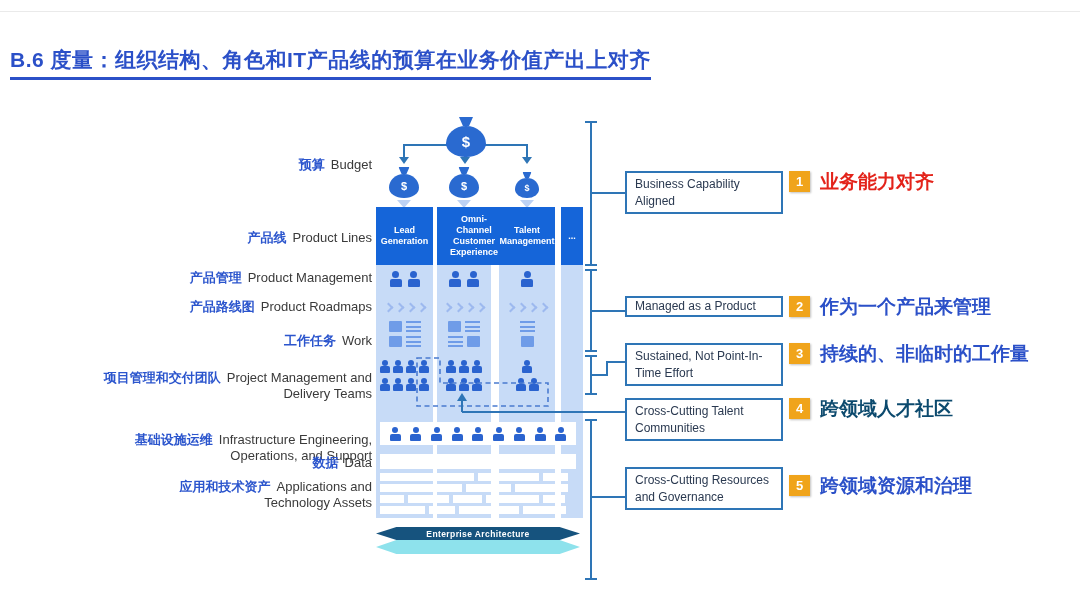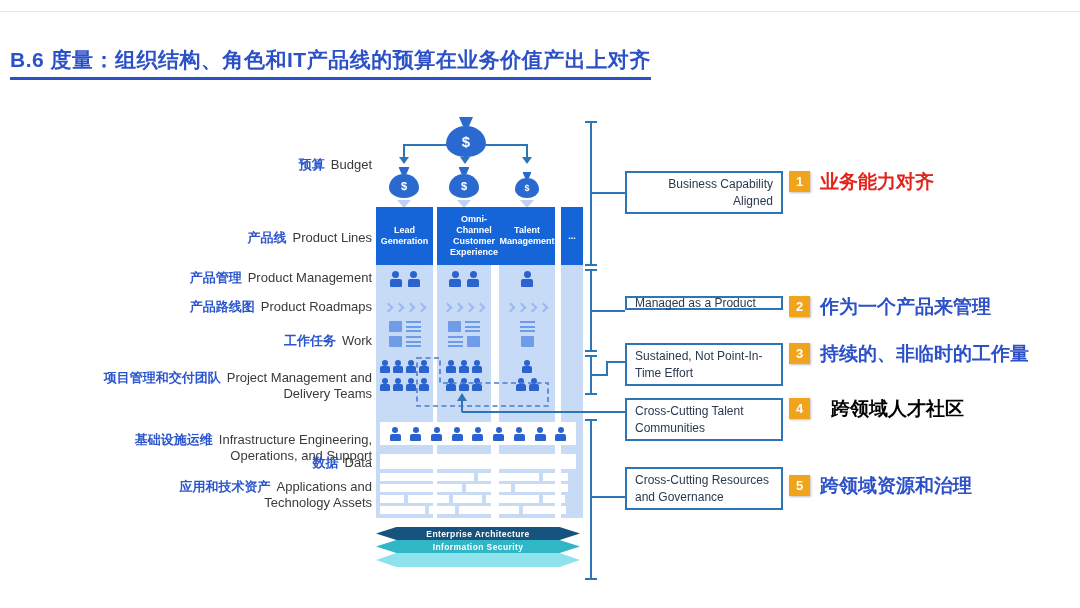--- a/index.html
+++ b/index.html
@@ -278,23 +278,20 @@
         <i style="width: 13%;"></i>
         <i style="width: 31%;"></i>
         <i style="width: 22%;"></i>
       </div>
     </div>
 
   <div style="position:absolute;left:376px;top:527px;">
     <div class="banner" style="height: 13px; background: rgb(22, 83, 126);">
       <span>Enterprise Architecture</span>
     </div>
-    <div class="banner" style="height: 13px; background: rgb(47, 183, 198);">
-      <span>Information Security</span>
-    </div>
     <div class="banner" style="height: 14px; background: rgb(142, 226, 236);">
       <span></span>
     </div>
   </div>
 
   <div class="vseg" style="top:122px;height:144px;"></div>
   <div class="cap" style="top:121px;"></div>
   <div class="cap" style="top:264px;"></div>
   <div class="vseg" style="top:270px;height:82px;"></div>
   <div class="cap" style="top:269px;"></div>
@@ -309,30 +306,30 @@
   <div class="hline" style="left:592px;top:192px;width:33px;"></div>
   <div class="hline" style="left:592px;top:310px;width:33px;"></div>
   <div class="hline" style="left:592px;top:374px;width:16px;"></div>
   <div class="vline" style="left:606px;top:362px;height:14px;"></div>
   <div class="hline" style="left:606px;top:361px;width:19px;"></div>
   <div class="hline" style="left:462px;top:411px;width:163px;"></div>
   <div class="vline" style="left:461px;top:400px;height:12px;"></div>
   <div class="arrup" style="left:457px;top:393px;"></div>
   <div class="hline" style="left:592px;top:496px;width:33px;"></div>
 
-  <div class="cobox" style="top:171px;height:43px;text-align:right;">Business Capability Aligned</div>
-  <div class="cobox" style="top:296px;height:14px;text-align:right;">Managed as a Product</div>
+  <div class="cobox" style="top:171px;height:43px;">Business Capability Aligned</div>
+  <div class="cobox" style="top:296px;height:21px;text-align:right;">Managed as a Product</div>
   <div class="cobox" style="top:343px;height:43px;">Sustained, Not Point-In-Time Effort</div>
   <div class="cobox" style="top:398px;height:43px;">Cross-Cutting Talent Communities</div>
   <div class="cobox" style="top:467px;height:43px;">Cross-Cutting Resources and Governance</div>
 
   <div class="badge" style="top:171px;">1</div>
   <div class="badge" style="top:296px;">2</div>
   <div class="badge" style="top:343px;">3</div>
   <div class="badge" style="top:398px;">4</div>
   <div class="badge" style="top:475px;">5</div>
 
   <div class="cozh" style="top: 169px; color: rgb(227, 35, 26);">业务能力对齐</div>
   <div class="cozh" style="top: 341px; color: rgb(43, 80, 200);">持续的、非临时的工作量</div>
   <div class="cozh" style="top: 294px; color: rgb(43, 80, 200);">作为一个产品来管理</div>
-  <div class="cozh" style="top: 396px; color: #000000; margin-left: 11px;">跨领域人才社区</div>
+  <div class="cozh" style="top: 396px; color: #0c4a6e;">跨领域人才社区</div>
   <div class="cozh" style="top: 473px; color: rgb(43, 80, 200);">跨领域资源和治理</div>
 </div>
 
 </body></html>

